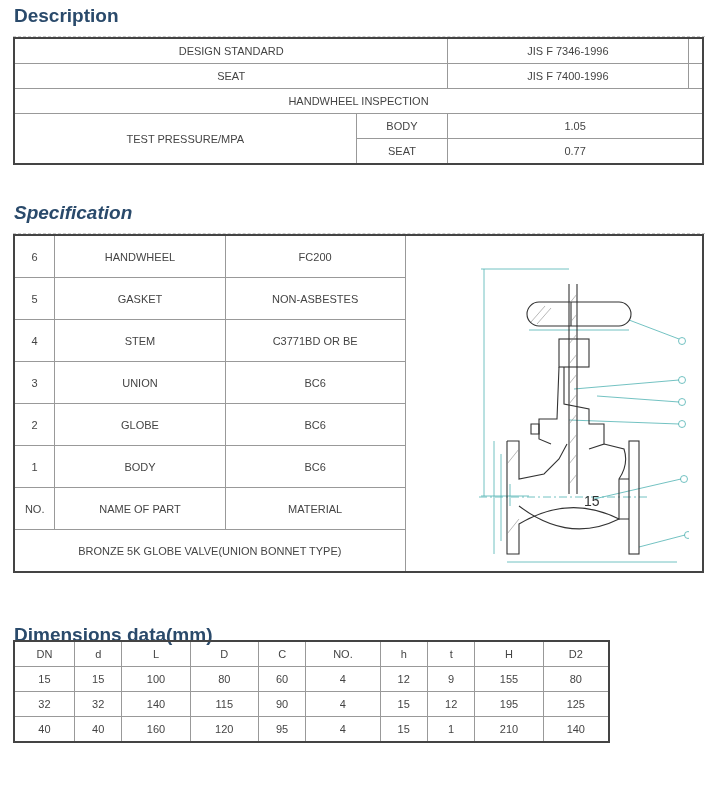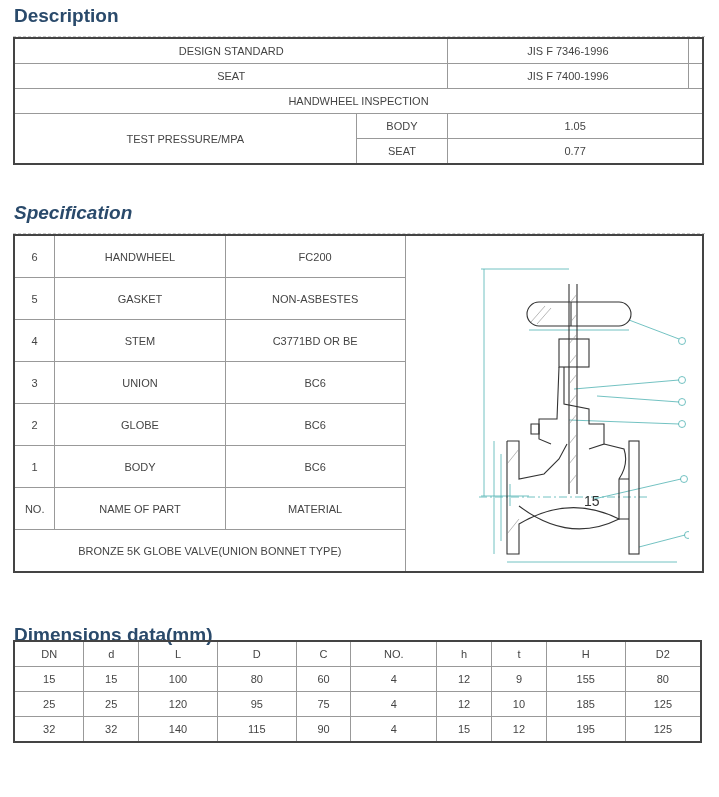--- a/index.html
+++ b/index.html
@@ -26,21 +26,21 @@
 
   
   #desc-table { left: 13px; top: 37px; width: 691px; }
   #desc-table td { height: 24px; }
 
   
   #spec-table { left: 13px; top: 234px; width: 691px; }
   #spec-table td { height: 41px; }
 
   
-  #dim-table { left: 13px; top: 640px; width: 689px; }
+  #dim-table { left: 13px; top: 640px; width: 597px; }
   #dim-table td { height: 24px; }
 
   .drawing-cell { background: #ffffff; }
   .drawing-svg { display: block; margin: 0 auto; }
 </style>
 </head>
 <body>
 
 <h2 class="section-title" style="top:5px;">Description</h2>
 <div class="dash-top" style="left:13px; top:36px; width:692px;"></div>
@@ -231,37 +231,37 @@
         <td>100</td>
         <td>80</td>
         <td>60</td>
         <td>4</td>
         <td>12</td>
         <td>9</td>
         <td>155</td>
         <td>80</td>
   </tr>
   <tr>
-    <td>25</td>
-        <td>25</td>
-        <td>120</td>
-        <td>95</td>
-        <td>75</td>
-        <td>4</td>
-        <td>12</td>
-        <td>10</td>
-        <td>185</td>
-        <td>125</td>
-  </tr>
-  <tr>
     <td>32</td>
         <td>32</td>
         <td>140</td>
         <td>115</td>
         <td>90</td>
         <td>4</td>
         <td>15</td>
         <td>12</td>
         <td>195</td>
         <td>125</td>
   </tr>
+  <tr>
+    <td>40</td>
+        <td>40</td>
+        <td>160</td>
+        <td>120</td>
+        <td>95</td>
+        <td>4</td>
+        <td>15</td>
+        <td>1</td>
+        <td>210</td>
+        <td>140</td>
+  </tr>
 </tbody>
   </table>
 
 </body></html>

